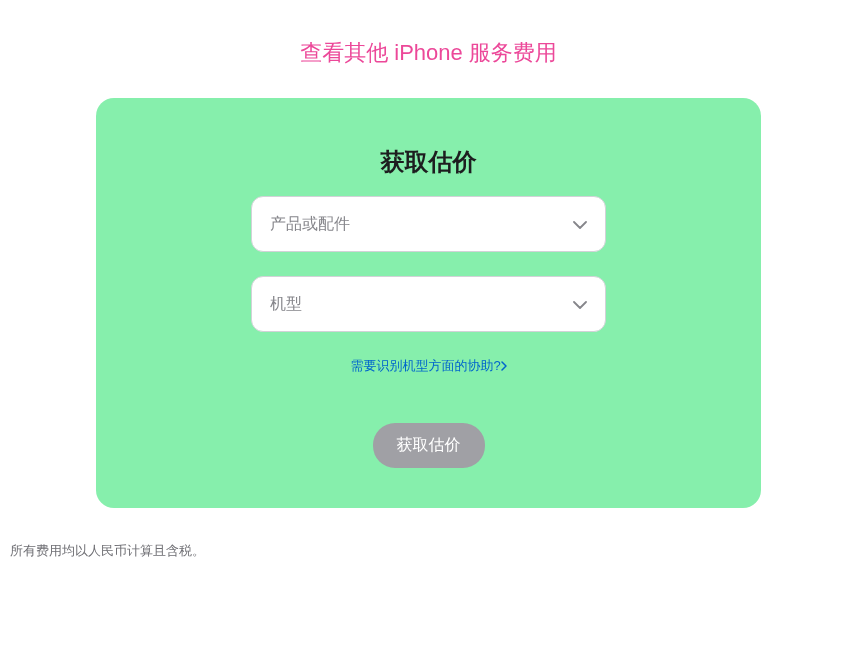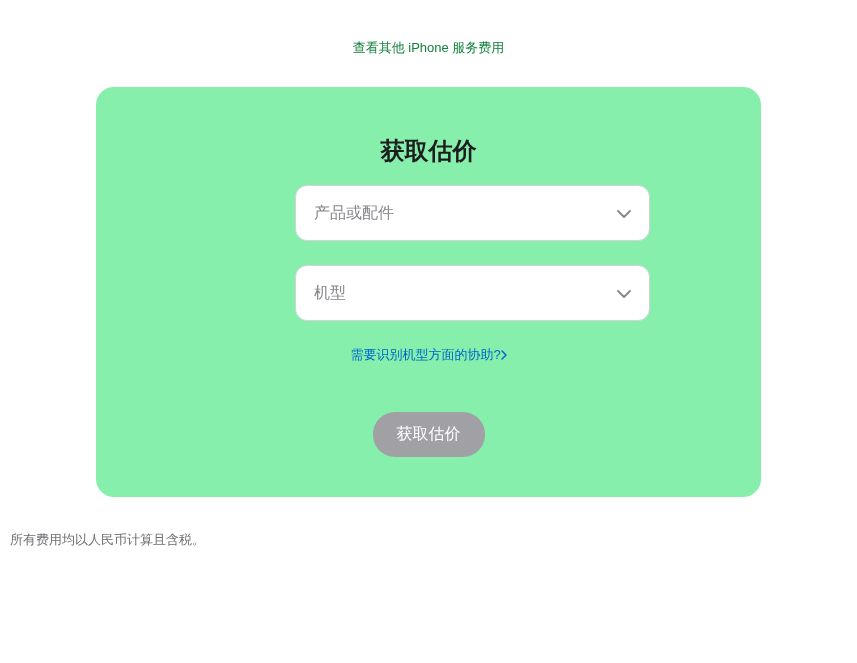--- a/index.html
+++ b/index.html
@@ -13,23 +13,23 @@
       width: 857px;
       height: 663px;
       color: #1d1d1f;
     }
     .top-link {
       text-align: center;
       padding-top: 38px;
       padding-bottom: 30px;
     }
     .top-link a {
-      color: #15803d;
+      color: #ec4899;
       text-decoration: none;
-      font-size: 13px;
+      font-size: 22px;
       font-weight: 400;
       margin-top: 9px;
     }
     .card {
       background: #86efac;
       border-radius: 18px;
       width: 665px;
       margin: 0 auto;
       padding: 48px 40px 40px 40px;
       text-align: center;
@@ -57,21 +57,20 @@
       border: 1px solid #d2d2d7;
       border-radius: 12px;
       padding: 0 40px 0 18px;
       font-size: 16px;
       color: #86868b;
       text-align: left;
       cursor: pointer;
       display: flex;
       align-items: center;
       position: relative;
-      margin-left: 44px;
     }
     .chevron {
       position: absolute;
       right: 18px;
       top: 50%;
       transform: translateY(-50%);
       color: #86868b;
     }
     .help-link {
       color: #0066cc;

